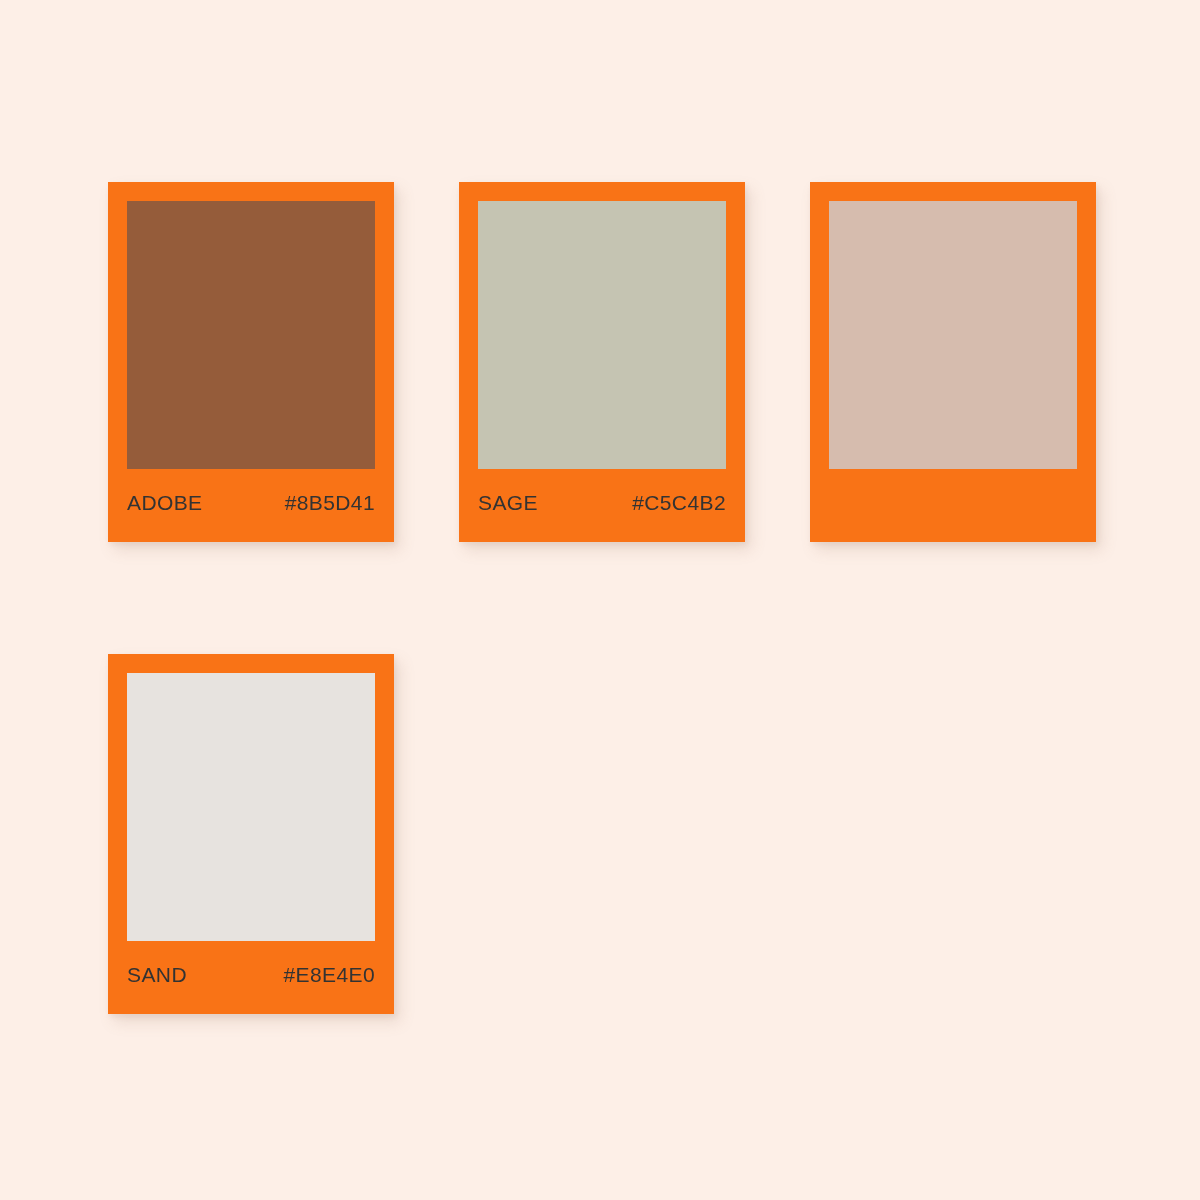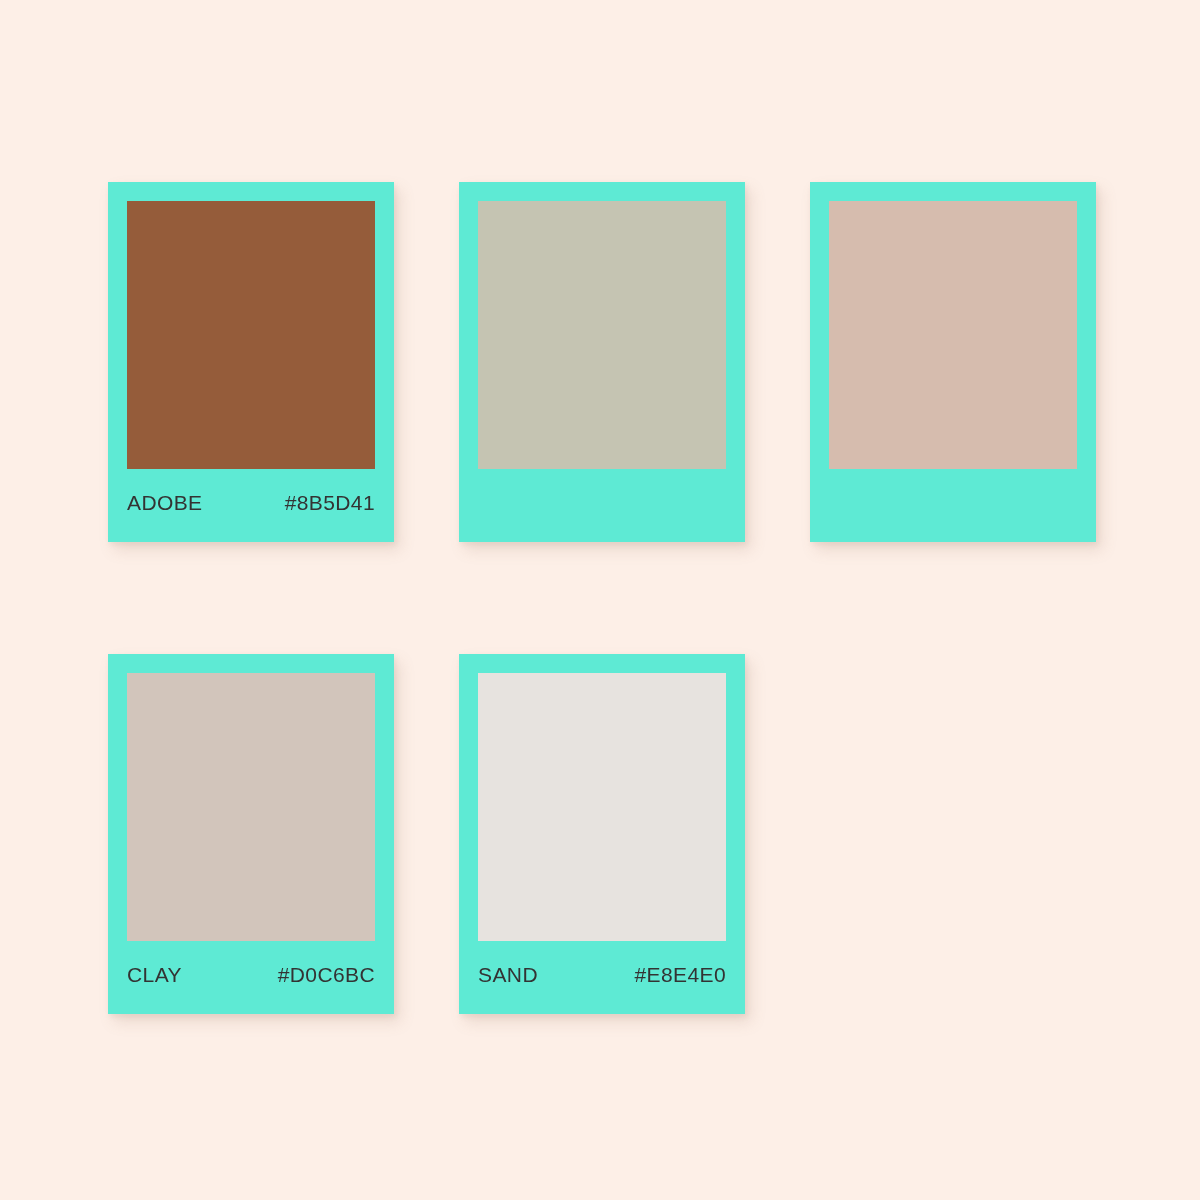--- a/index.html
+++ b/index.html
@@ -25,21 +25,21 @@
     grid-template-columns: repeat(3, 286px);
     grid-template-rows: repeat(2, 360px);
     column-gap: 65px;
     row-gap: 112px;
   }
 
   .swatch-card {
     position: relative;
     width: 286px;
     height: 360px;
-    background: #5eead4;
+    background: #f97316;
     box-sizing: border-box;
     padding: 19px 19px 0 19px;
     box-shadow:
       6px 8px 14px rgba(150, 110, 90, 0.17),
       2px 3px 5px rgba(150, 110, 90, 0.10);
   }
 
   .swatch-color {
     width: 248px;
     height: 268px;
@@ -83,33 +83,30 @@
     <div class="swatch-color" style="background-color: rgb(149, 92, 58);"></div>
     <div class="swatch-label-row">
       <span class="swatch-name">ADOBE</span>
       <span class="swatch-hex">#8B5D41</span>
     </div>
   </article>
 
 
   <article class="swatch-card">
     <div class="swatch-color" style="background-color: rgb(197, 196, 178);"></div>
+    <div class="swatch-label-row">
+      <span class="swatch-name">SAGE</span>
+      <span class="swatch-hex">#C5C4B2</span>
+    </div>
   </article>
 
   <article class="swatch-card">
     <div class="swatch-color" style="background-color: rgb(214, 188, 174);"></div>
   </article>
 
-  <article class="swatch-card">
-    <div class="swatch-color" style="background-color: rgb(210, 197, 187);"></div>
-    <div class="swatch-label-row">
-      <span class="swatch-name">CLAY</span>
-      <span class="swatch-hex">#D0C6BC</span>
-    </div>
-  </article>
 
   <article class="swatch-card">
     <div class="swatch-color" style="background-color: rgb(231, 227, 223);"></div>
     <div class="swatch-label-row">
       <span class="swatch-name">SAND</span>
       <span class="swatch-hex">#E8E4E0</span>
     </div>
   </article>
 
 </main>

